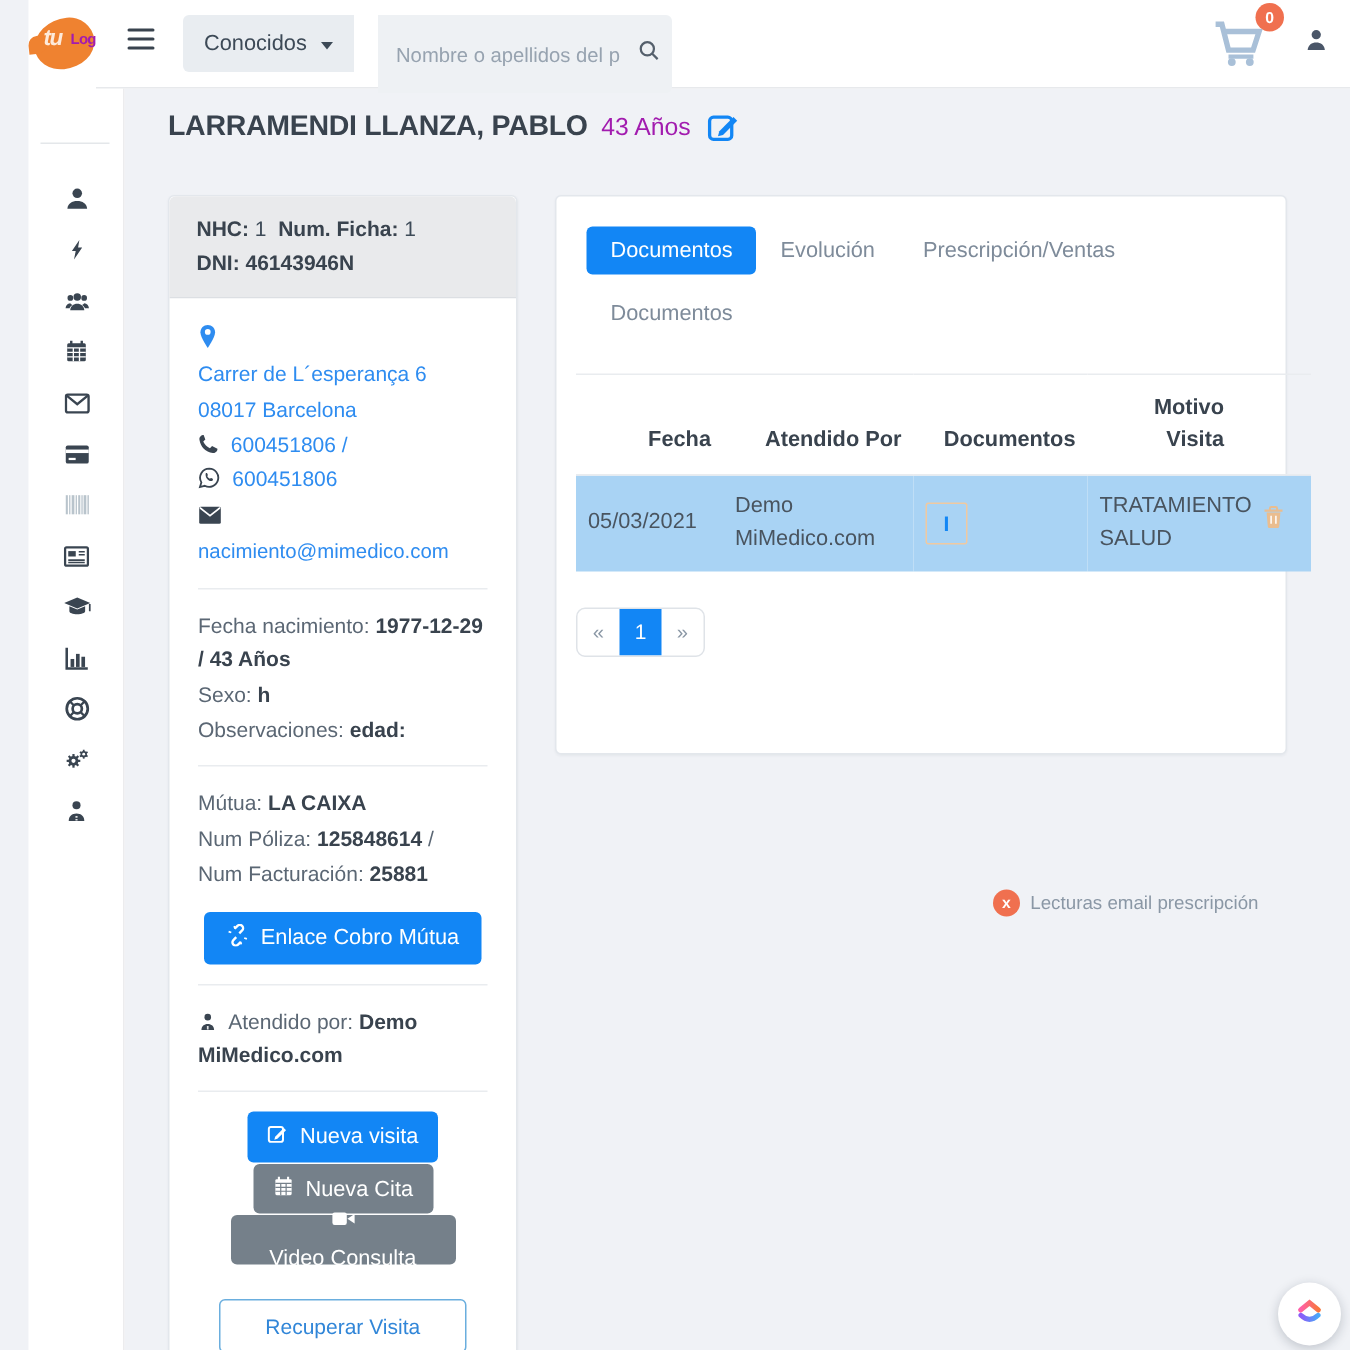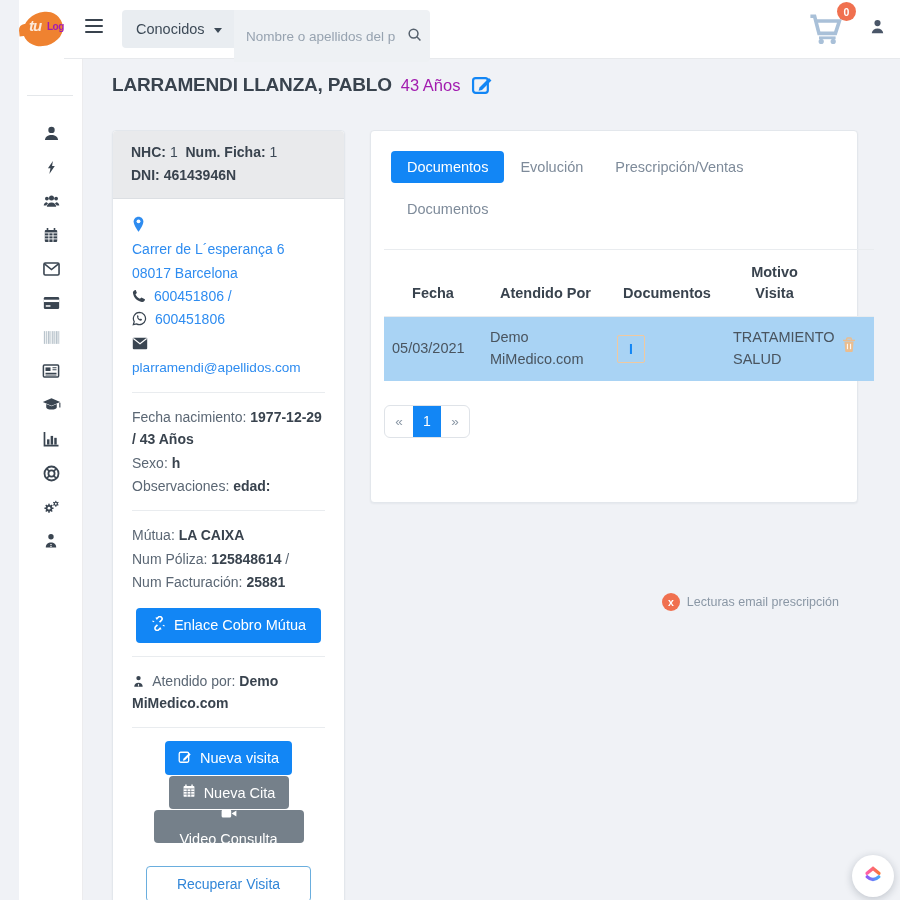--- a/index.html
+++ b/index.html
@@ -23,21 +23,21 @@
   body{font-family:"Liberation Sans","DejaVu Sans",sans-serif;color:var(--muted);}
   .app{position:relative;width:900px;height:900px;background:var(--pagebg);overflow:hidden;}
 
   
   .topbar{position:absolute;left:64px;top:0;width:836px;height:59px;background:#fff;border-bottom:1px solid #e7e9ec;}
   .hamburger{position:absolute;left:21px;top:19px;width:18px;height:14px;cursor:pointer;display:flex;flex-direction:column;justify-content:space-between;}
   .hamburger span{display:block;height:2.4px;background:#39434e;border-radius:1px;}
   .selector{position:absolute;left:58px;top:10px;height:38px;background:#e9edf1;border-radius:4px 0 0 4px;display:flex;align-items:center;gap:9px;padding:0 14px;cursor:pointer;}
   .selector-label{font-size:14.5px;color:#3d4a57;}
   .caret{width:0;height:0;border-left:4.5px solid transparent;border-right:4.5px solid transparent;border-top:5px solid #3d4a57;margin-top:2px;}
-  .searchbox{position:absolute;left:170px;top:10px;width:196px;height:52px;background:#eef1f4;border-radius:0 4px 4px 0;display:flex;align-items:center;padding:0 8px 0 12px;}
+  .searchbox{position:absolute;left:188px;top:10px;width:196px;height:52px;background:#eef1f4;border-radius:0 4px 4px 0;display:flex;align-items:center;padding:0 8px 0 12px;}
   .searchbox input{flex:1;min-width:0;border:none;background:transparent;outline:none;font-size:13.5px;color:var(--ink);font-family:inherit;}
   .searchbox input::placeholder{color:#97a3b0;}
   .search-ic{flex:0 0 auto;margin-left:2px;cursor:pointer;}
   .cart-wrap{position:absolute;right:52px;top:13px;width:40px;height:36px;cursor:pointer;}
   .cart-badge{position:absolute;right:-8px;top:-11px;min-width:19px;height:19px;border-radius:50%;background:var(--orange);color:#fff;font-size:10.5px;font-weight:bold;display:flex;align-items:center;justify-content:center;}
   .user-ic{position:absolute;right:14px;top:17px;cursor:pointer;}
 
   
   .rail{position:absolute;left:0;top:0;width:64px;height:900px;background:#fff;border-right:1px solid #ececee;margin-left:19px;}
   .logo{position:absolute;left:2px;top:8px;width:60px;height:48px;cursor:pointer;}
@@ -78,21 +78,21 @@
   .btn-rv{width:165px;height:36px;margin-top:22px;font-size:14px;}
 
   
   .hist-card{position:absolute;left:370px;top:130px;width:488px;height:373px;background:#fff;border:1px solid var(--cardborder);border-radius:4px;box-shadow:0 1px 2px rgba(20,30,50,.05);}
   .tabs{display:flex;flex-wrap:wrap;row-gap:10px;padding:20px 20px 0 20px;width:100%;}
   .tab{padding:8px 16px;font-size:14.5px;color:#7e8b9a;border-radius:4px;cursor:pointer;white-space:nowrap;}
   .tab.active{background:var(--primary);color:#fff;}
   .tbl-wrap{margin:24px 0 0 13px;width:490px;}
   table{border-collapse:collapse;width:490px;table-layout:fixed;}
   thead tr{border-top:1px solid var(--divider);border-bottom:1px solid var(--divider);}
-  th{font-size:14.5px;font-weight:bold;color:#39434e;text-align:center;padding:12px 8px;vertical-align:bottom;line-height:1.45;}
+  th{font-size:14.5px;font-weight:bold;color:#39434e;text-align:right;padding:12px 8px;vertical-align:bottom;line-height:1.45;}
   td{font-size:14.5px;color:#49545f;padding:10px 8px;vertical-align:middle;line-height:1.5;}
   tbody tr{background:var(--rowblue);}
   .c-fecha{width:98px;}
   .c-aten{width:127px;}
   .c-doc{width:116px;}
   .c-mot{width:99px;}
   .c-act{width:50px;}
   .doc-btn{display:inline-flex;align-items:center;justify-content:center;width:28px;height:28px;border:1px solid #f0c9a0;border-radius:2px;color:var(--primary);font-weight:bold;font-size:14px;cursor:pointer;background:transparent;}
   .trash{cursor:pointer;display:inline-flex;}
   .pager{display:inline-flex;margin:24px 0 0 13px;border:1px solid #dfe3e8;border-radius:6px;overflow:hidden;background:#fff;}
@@ -312,21 +312,21 @@
               <path d="M8 1.5a6.5 6.5 0 0 0-5.6 9.8L1.4 14.6l3.4-.9A6.5 6.5 0 1 0 8 1.5z" fill="none" stroke="#3a4551" stroke-width="1.3"></path>
               <path d="M5.5 4.8c.8-.5 1.1 0 1.4.8.2.5.1.9-.3 1.2.4.9 1.1 1.6 1.9 1.9.3-.4.7-.6 1.2-.4.8.3 1.2.6.8 1.4-1.2 2-5.9-.8-5-4.9z" fill="#3a4551"></path>
             </svg>
           </span>
         <a>600451806</a>
       </div>
       <div class="ln" style="margin-top:3px;"><span><svg width="16" height="13" viewBox="0 0 16 13">
               <rect x="0.8" y="0.8" width="14.4" height="11.4" rx="1" fill="#3a4551"></rect>
               <path d="M1.3 1.5 8 6.8l6.7-5.3" stroke="#fff" stroke-width="1.1" fill="none"></path>
             </svg></span></div>
-      <div class="ln" style="font-size:13.6px;"><a>plarramendi@apellidos.com</a></div>
+      <div class="ln" style="font-size:13.6px;"><a>nacimiento@mimedico.com</a></div>
 
       <hr class="hr">
 
       <div class="ln"><span class="lbl">Fecha nacimiento:</span> <span class="val">1977-12-29 / 43 Años</span></div>
       <div class="ln"><span class="lbl">Sexo:</span> <span class="val">h</span></div>
       <div class="ln"><span class="lbl">Observaciones:</span> <span class="val">edad:</span></div>
 
       <hr class="hr">
 
       <div class="ln"><span class="lbl">Mútua:</span> <span class="val">LA CAIXA</span></div>

